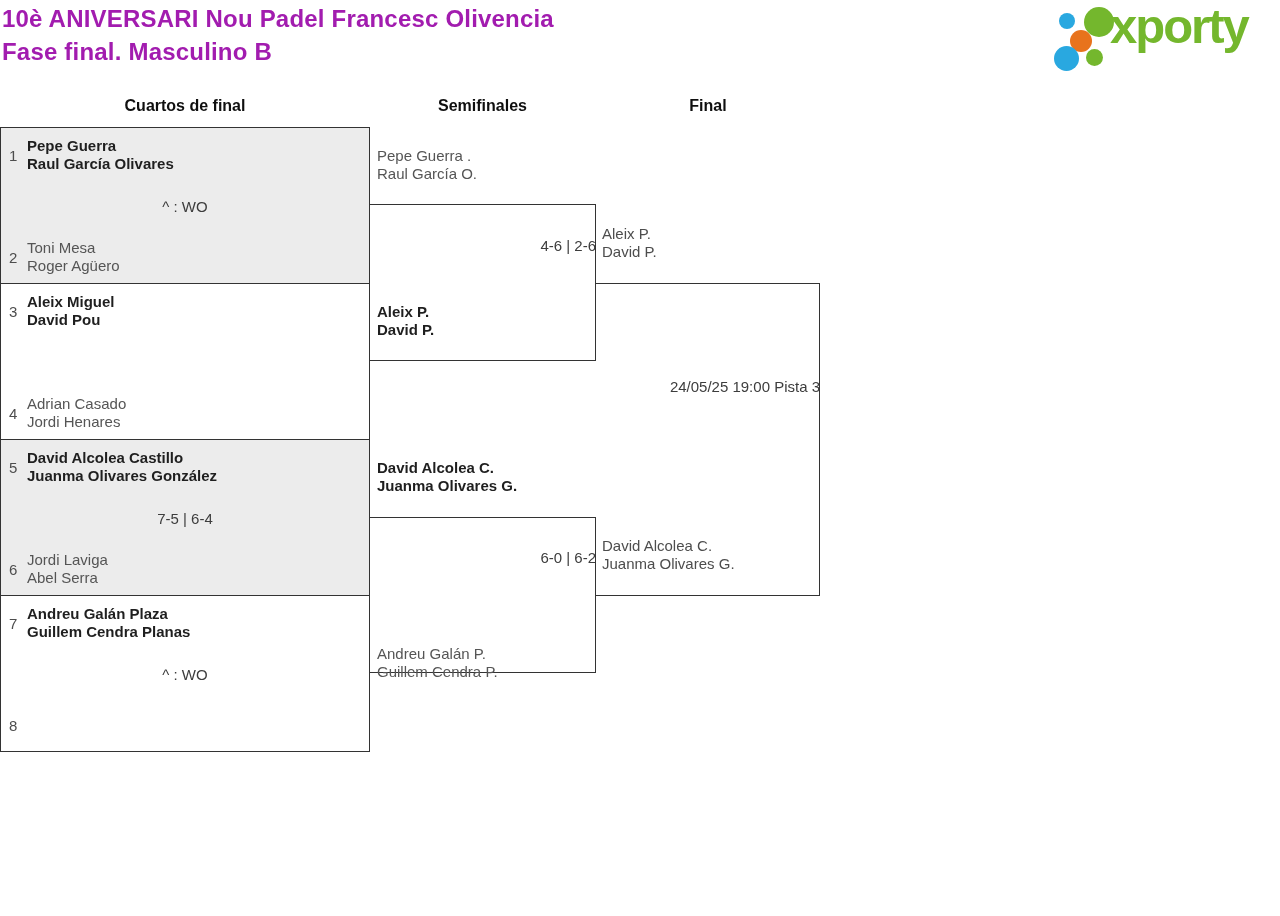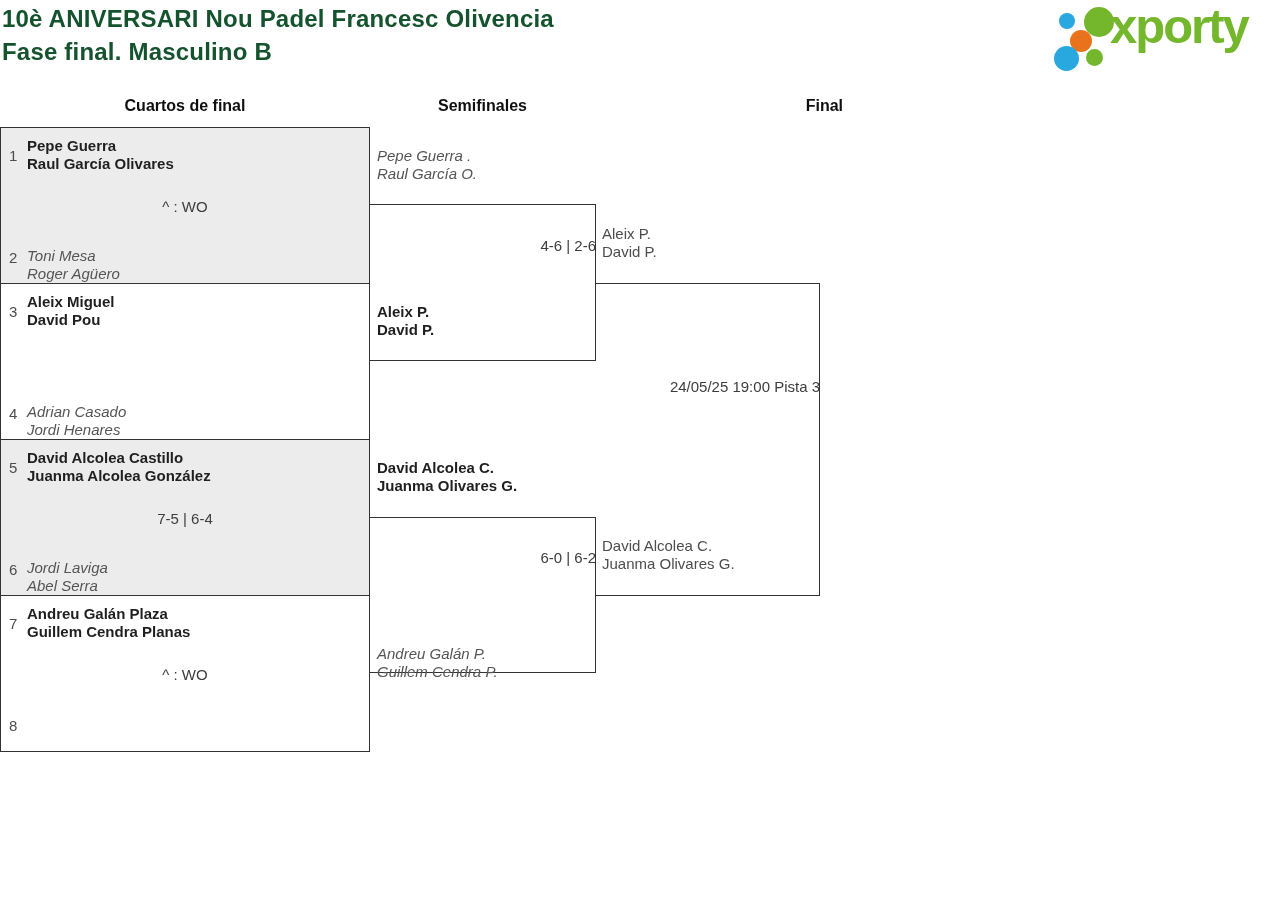--- a/index.html
+++ b/index.html
@@ -10,21 +10,21 @@
     overflow:hidden;
     position:relative;
   }
   .abs { position:absolute; }
 
   
   .title-line {
     left:2px;
     font-size:24px;
     font-weight:700;
-    color:#14532d;
+    color:#a21caf;
     letter-spacing:0.2px;
     white-space:nowrap;
   }
   #title1 { top:5px; }
   #title2 { top:38px; }
 
   .logo { left:1048px; top:2px; width:230px; height:72px; cursor:pointer;text-align:center; }
   .logo .dot { position:absolute; border-radius:50%; }
   .dot-blue-small  { left:11px; top:11px; width:16px; height:16px; background:var(--logo-blue); }
   .dot-green-big   { left:36px; top:5px;  width:30px; height:30px; background:var(--logo-green); }
@@ -36,40 +36,40 @@
     font-size:49px; font-weight:700; letter-spacing:-2px;
     color:var(--logo-green);
   }
 
   
   .round-header {
     top:97px; font-size:16px; font-weight:700; color:#0f0f0f; text-align:center;
   }
   #rh0 { left:0;     width:370px; }
   #rh1 { left:369px; width:227px; }
-  #rh2 { left:617px; width:226px;text-align:right; }
+  #rh2 { left:595px; width:226px; }
 
   
   .qf-box {
     left:0; width:370px; height:157px;
     border:1px solid var(--box-border);
     background:#ffffff;
   }
   .qf-box.shaded { background:var(--shaded-box-bg); }
   #qf0 { top:127px; } #qf1 { top:283px; } #qf2 { top:439px; } #qf3 { top:595px; }
 
   .seed { position:absolute; left:8px; font-size:15px; color:#4d4d4d; }
   .seed-top { top:19px; }
   .seed-bottom { bottom:17px; }
 
   .team { position:absolute; left:26px; font-size:15px; line-height:18px; }
   .team-top { top:9px; }
-  .team-bottom { bottom:0;margin-top:20px; }
+  .team-bottom { bottom:8px;margin-top:20px; }
   .winner { font-weight:700; color:var(--winner-text); }
-  .loser  { font-weight:400; color:var(--loser-text);font-style:italic; }
+  .loser  { font-weight:400; color:var(--loser-text); }
 
   .qf-score {
     position:absolute; left:0; top:70px; width:100%;
     text-align:center; font-size:15px; color:#3d3d3d;
   }
 
   
   .sf-box {
     left:369px; width:227px;
     border:1px solid var(--box-border);
@@ -145,21 +145,21 @@
     <div>Adrian Casado</div>
     <div>Jordi Henares</div>
   </div>
   <span class="seed seed-bottom">4</span>
 </div>
 
 <div id="qf2" class="abs qf-box shaded">
   <span class="seed seed-top">5</span>
   <div class="team team-top winner">
     <div>David Alcolea Castillo</div>
-    <div>Juanma Alcolea González</div>
+    <div>Juanma Olivares González</div>
   </div>
   <div class="qf-score">7-5 | 6-4</div>
   <div class="team team-bottom loser">
     <div>Jordi Laviga</div>
     <div>Abel Serra</div>
   </div>
   <span class="seed seed-bottom">6</span>
 </div>
 
 <div id="qf3" class="abs qf-box">

